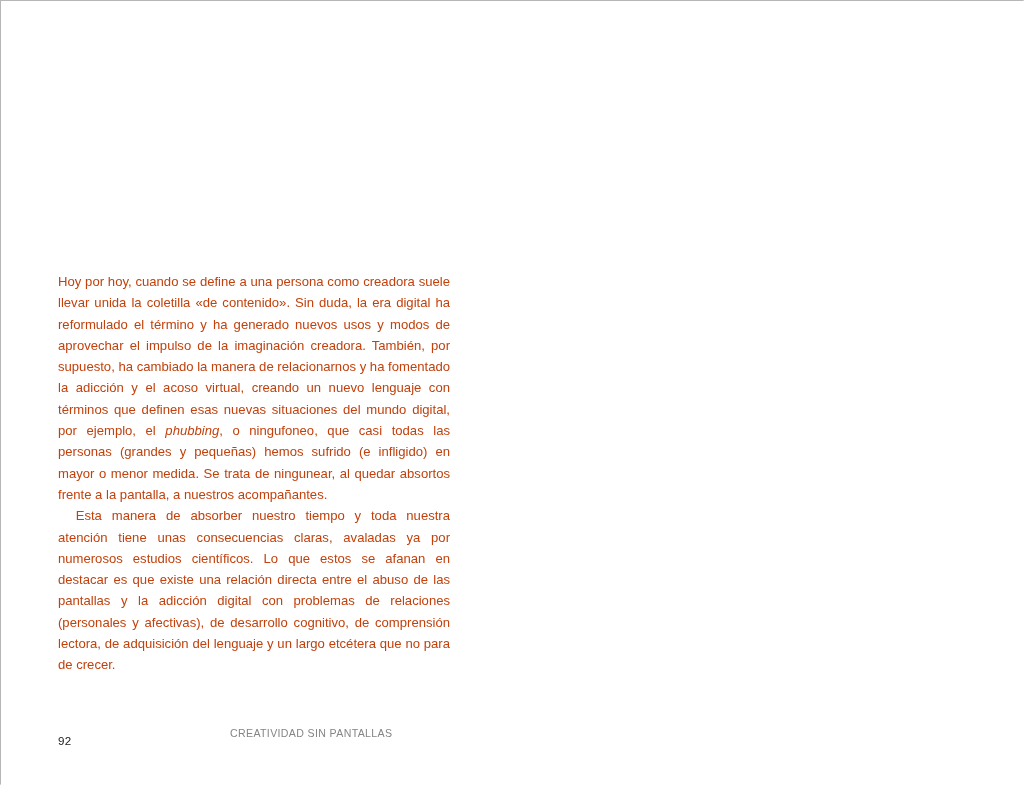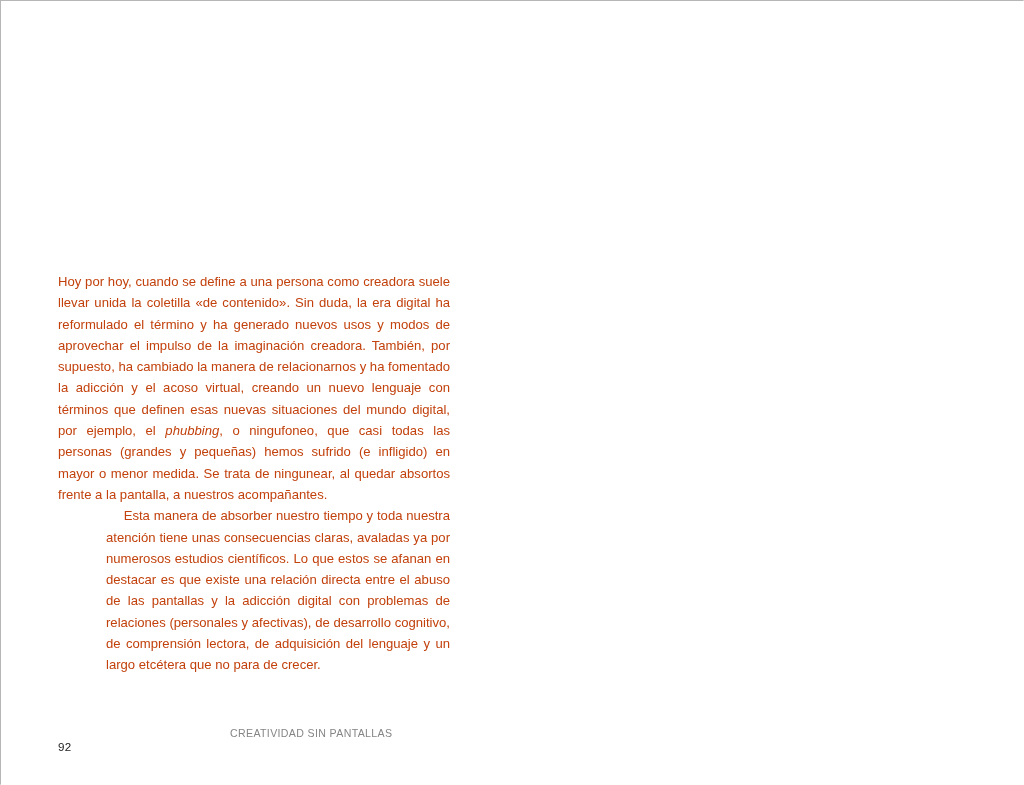--- a/index.html
+++ b/index.html
@@ -51,40 +51,39 @@
     left: 57px;
     top: 270px;
     width: 392px;
   }
 
   .column p {
     margin: 0;
   }
   .column p + p {
     text-indent: 1.35em;
-    margin-left: 48px;
   }
   .column em {
     font-style: italic;
   }
 
   
   .column p { text-align-last: left; }
 
   
   .foot {
     position: absolute;
     bottom: 0;
     height: 60px;
   }
   .foot-left  { left: 0;   width: 512px; }
 
   .folio {
     position: absolute;
-    top: 14px;
+    top: 8px;
     font-size: 11.6px;
     color: #1b1b1b;
     letter-spacing: 0.2px;
   }
   .folio-verso { left: 57px; }
 
   .runhead {
     position: absolute;
     top: 1px;
     font-size: 10.6px;

